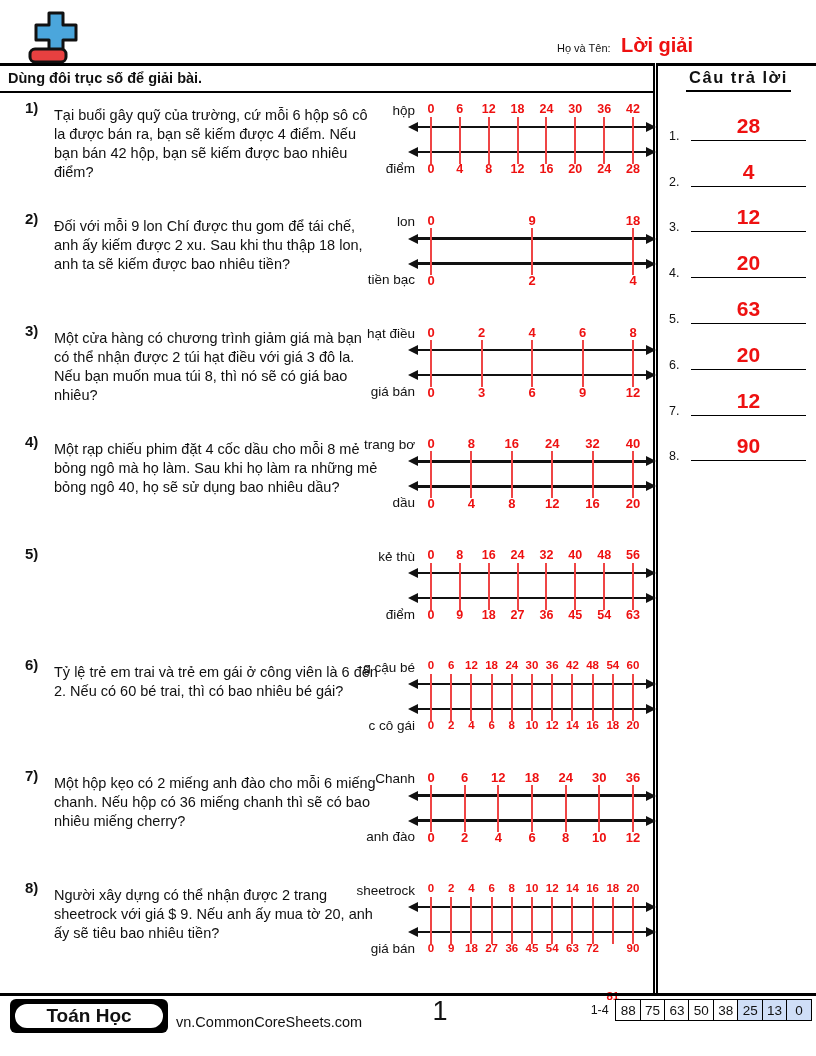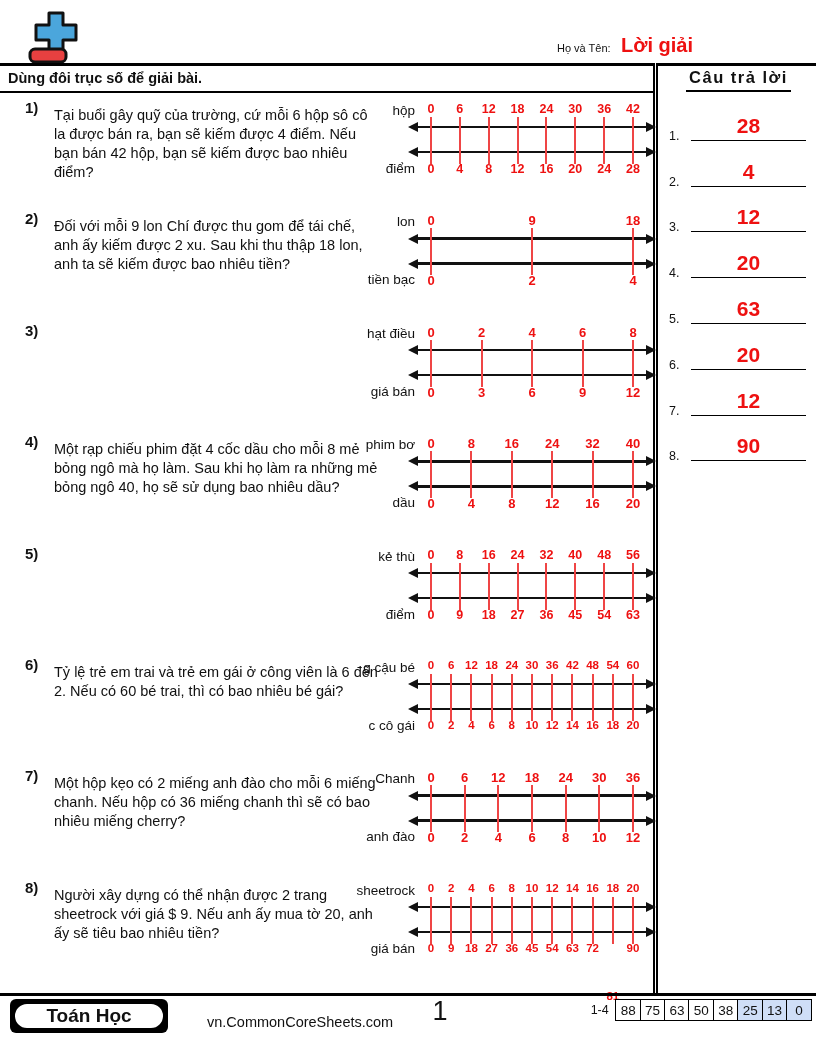--- a/index.html
+++ b/index.html
@@ -57,21 +57,21 @@
   .pdiag.n8 .tnum{font-size:12.5px;}
   .pdiag.n11 .tnum{font-size:11.5px;font-weight:bold;}
 
   
   .footer-rule{position:absolute;left:0;top:993px;width:816px;height:2.5px;background:#000;}
   .badge{position:absolute;left:10px;top:999px;width:158px;height:34px;background:#000;
          border-radius:6px;}
   .badge-pill{position:absolute;left:3px;right:3px;top:3px;bottom:3px;background:#fff;
       border:2.5px solid #000;border-radius:16px;display:flex;align-items:center;
       justify-content:center;font-size:19px;font-weight:bold;}
-  .site{position:absolute;left:176px;top:1014px;font-size:14.5px;margin-left:31px;}
+  .site{position:absolute;left:176px;top:1014px;font-size:14.5px;}
   .pageno{position:absolute;left:400px;top:996px;width:80px;text-align:center;
           font-size:27px;}
   .score{position:absolute;right:4px;top:999px;display:flex;align-items:center;}
   .score-label{font-size:12.5px;margin-right:8px;}
   .score-cell{width:24px;height:20px;border:1.6px solid #000;margin-left:-1.6px;
       display:flex;align-items:center;justify-content:center;font-size:13.5px;background:#fff;}
 </style>
 </head>
 <body>
 
@@ -200,20 +200,21 @@
             <span class="tnum row-bot" style="left: 50%; color: rgb(238, 17, 17);">2</span>
             <div class="tick" style="left: 100%; background: rgb(239, 69, 69);"></div>
             <span class="tnum row-top" style="left: 100%; color: rgb(238, 17, 17);">18</span>
             <span class="tnum row-bot" style="left: 100%; color: rgb(238, 17, 17);">4</span>
           </div>
     </div>
   </div>
 
   <div class="problem">
     <span class="pnum">3)</span>
+    <div class="ptext">Một cửa hàng có chương trình giảm giá mà bạn có thể nhận được 2 túi hạt điều với giá 3 đô la. Nếu bạn muốn mua túi 8, thì nó sẽ có giá bao nhiêu?</div>
     <div class="pdiag">
       <span class="dlabel top">hạt điều</span>
       <span class="dlabel bot">giá bán</span>
       <div class="arrow a1"></div>
       <div class="arrow a2"></div>
       <div class="tickzone">
             <div class="tick" style="left: 0%; background: rgb(239, 69, 69);"></div>
             <span class="tnum row-top" style="left: 0%; color: rgb(238, 17, 17);">0</span>
             <span class="tnum row-bot" style="left: 0%; color: rgb(238, 17, 17);">0</span>
             <div class="tick" style="left: 25%; background: rgb(239, 69, 69);"></div>
@@ -229,21 +230,21 @@
             <span class="tnum row-top" style="left: 100%; color: rgb(238, 17, 17);">8</span>
             <span class="tnum row-bot" style="left: 100%; color: rgb(238, 17, 17);">12</span>
           </div>
     </div>
   </div>
 
   <div class="problem">
     <span class="pnum">4)</span>
     <div class="ptext">Một rạp chiếu phim đặt 4 cốc dầu cho mỗi 8 mẻ bỏng ngô mà họ làm. Sau khi họ làm ra những mẻ bỏng ngô 40, họ sẽ sử dụng bao nhiêu dầu?</div>
     <div class="pdiag">
-      <span class="dlabel top">phim bơ</span>
+      <span class="dlabel top">trang bơ</span>
       <span class="dlabel bot">dầu</span>
       <div class="arrow a1"></div>
       <div class="arrow a2"></div>
       <div class="tickzone">
             <div class="tick" style="left: 0%; background: rgb(239, 69, 69);"></div>
             <span class="tnum row-top" style="left: 0%; color: rgb(238, 17, 17);">0</span>
             <span class="tnum row-bot" style="left: 0%; color: rgb(238, 17, 17);">0</span>
             <div class="tick" style="left: 20%; background: rgb(239, 69, 69);"></div>
             <span class="tnum row-top" style="left: 20%; color: rgb(238, 17, 17);">8</span>
             <span class="tnum row-bot" style="left: 20%; color: rgb(238, 17, 17);">4</span>

